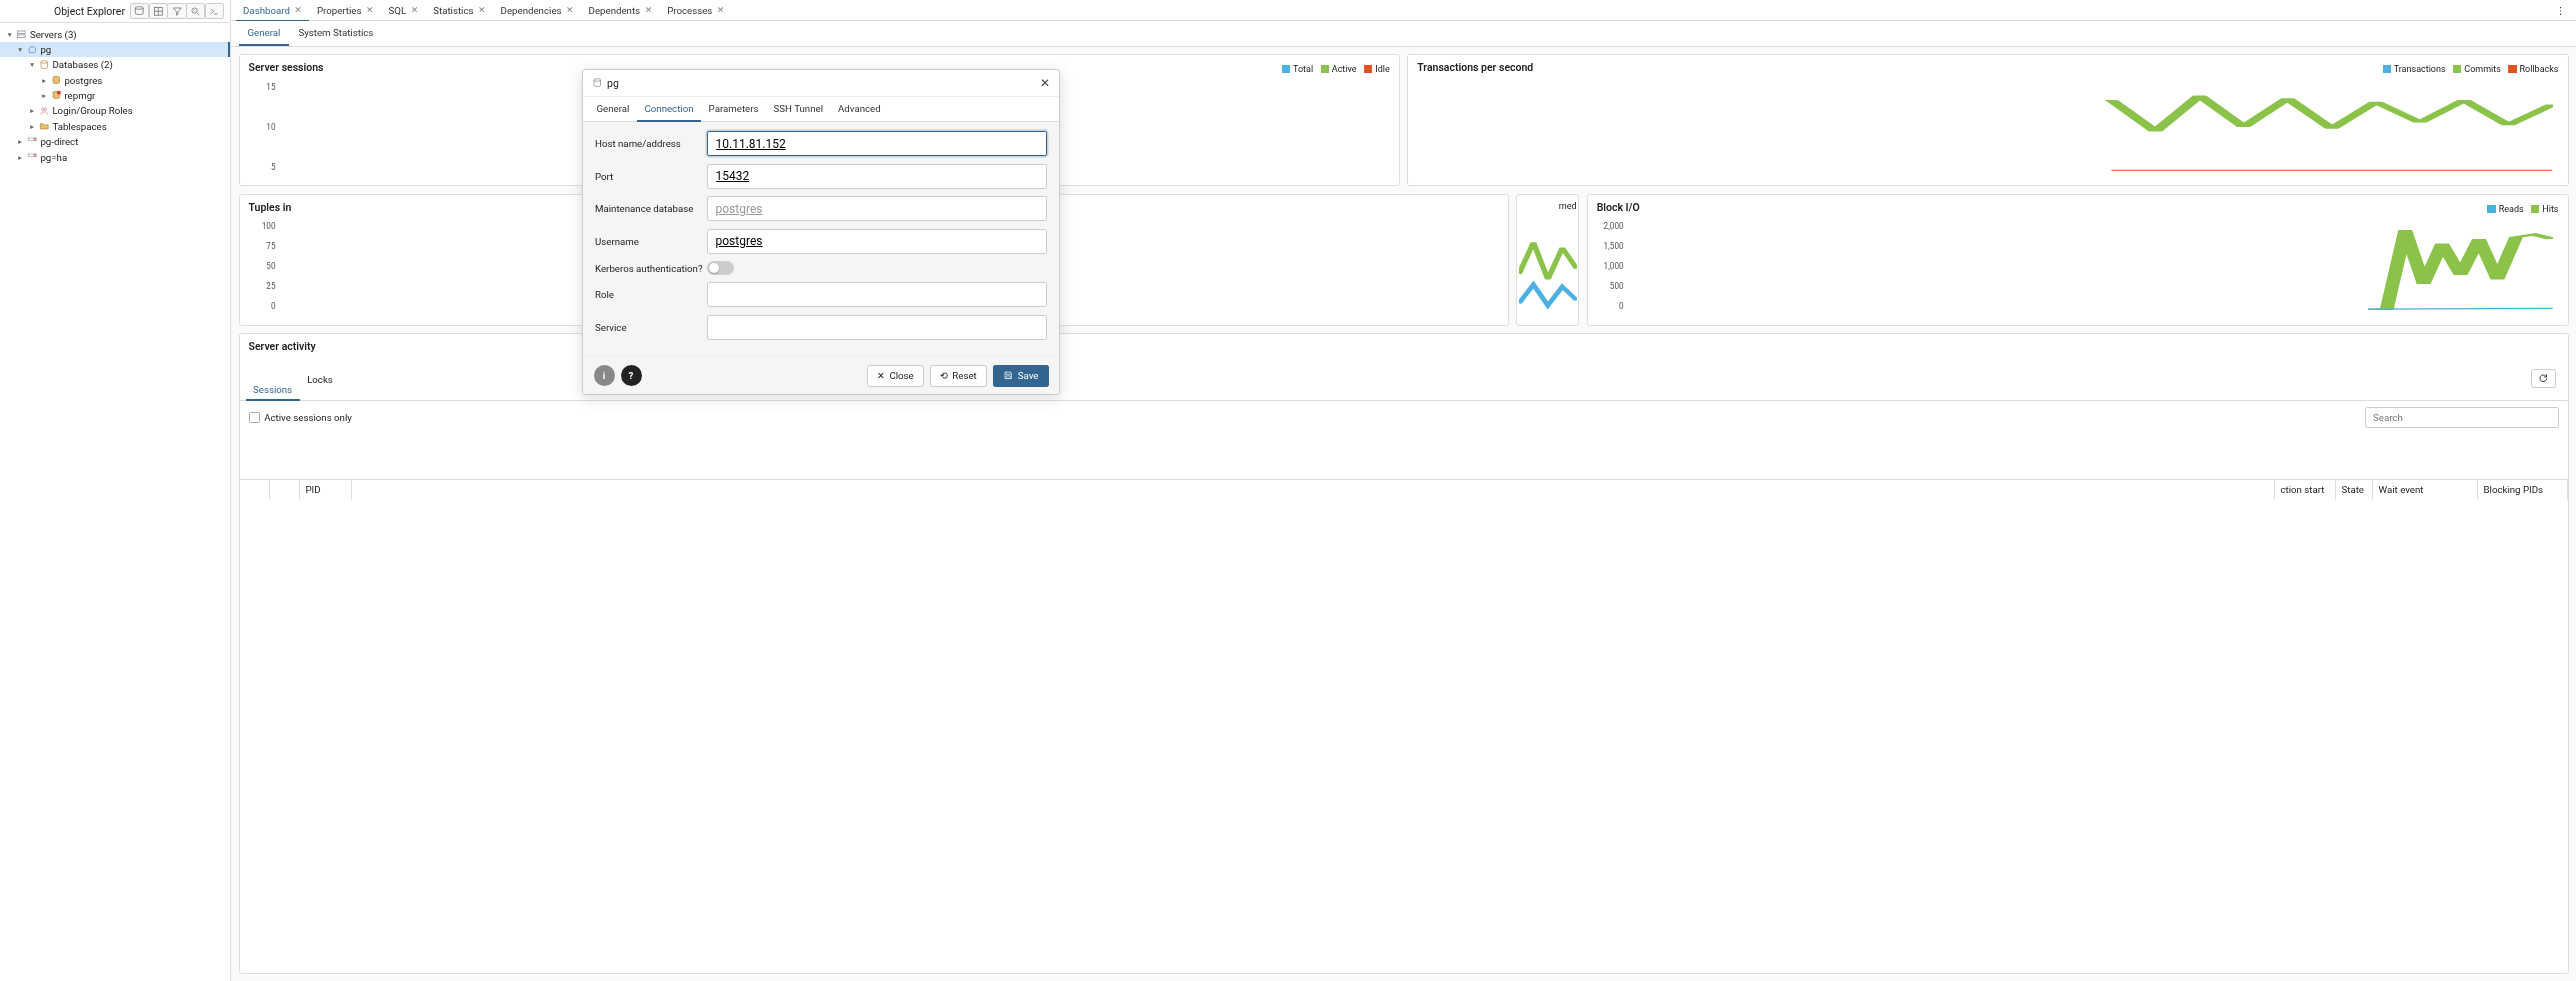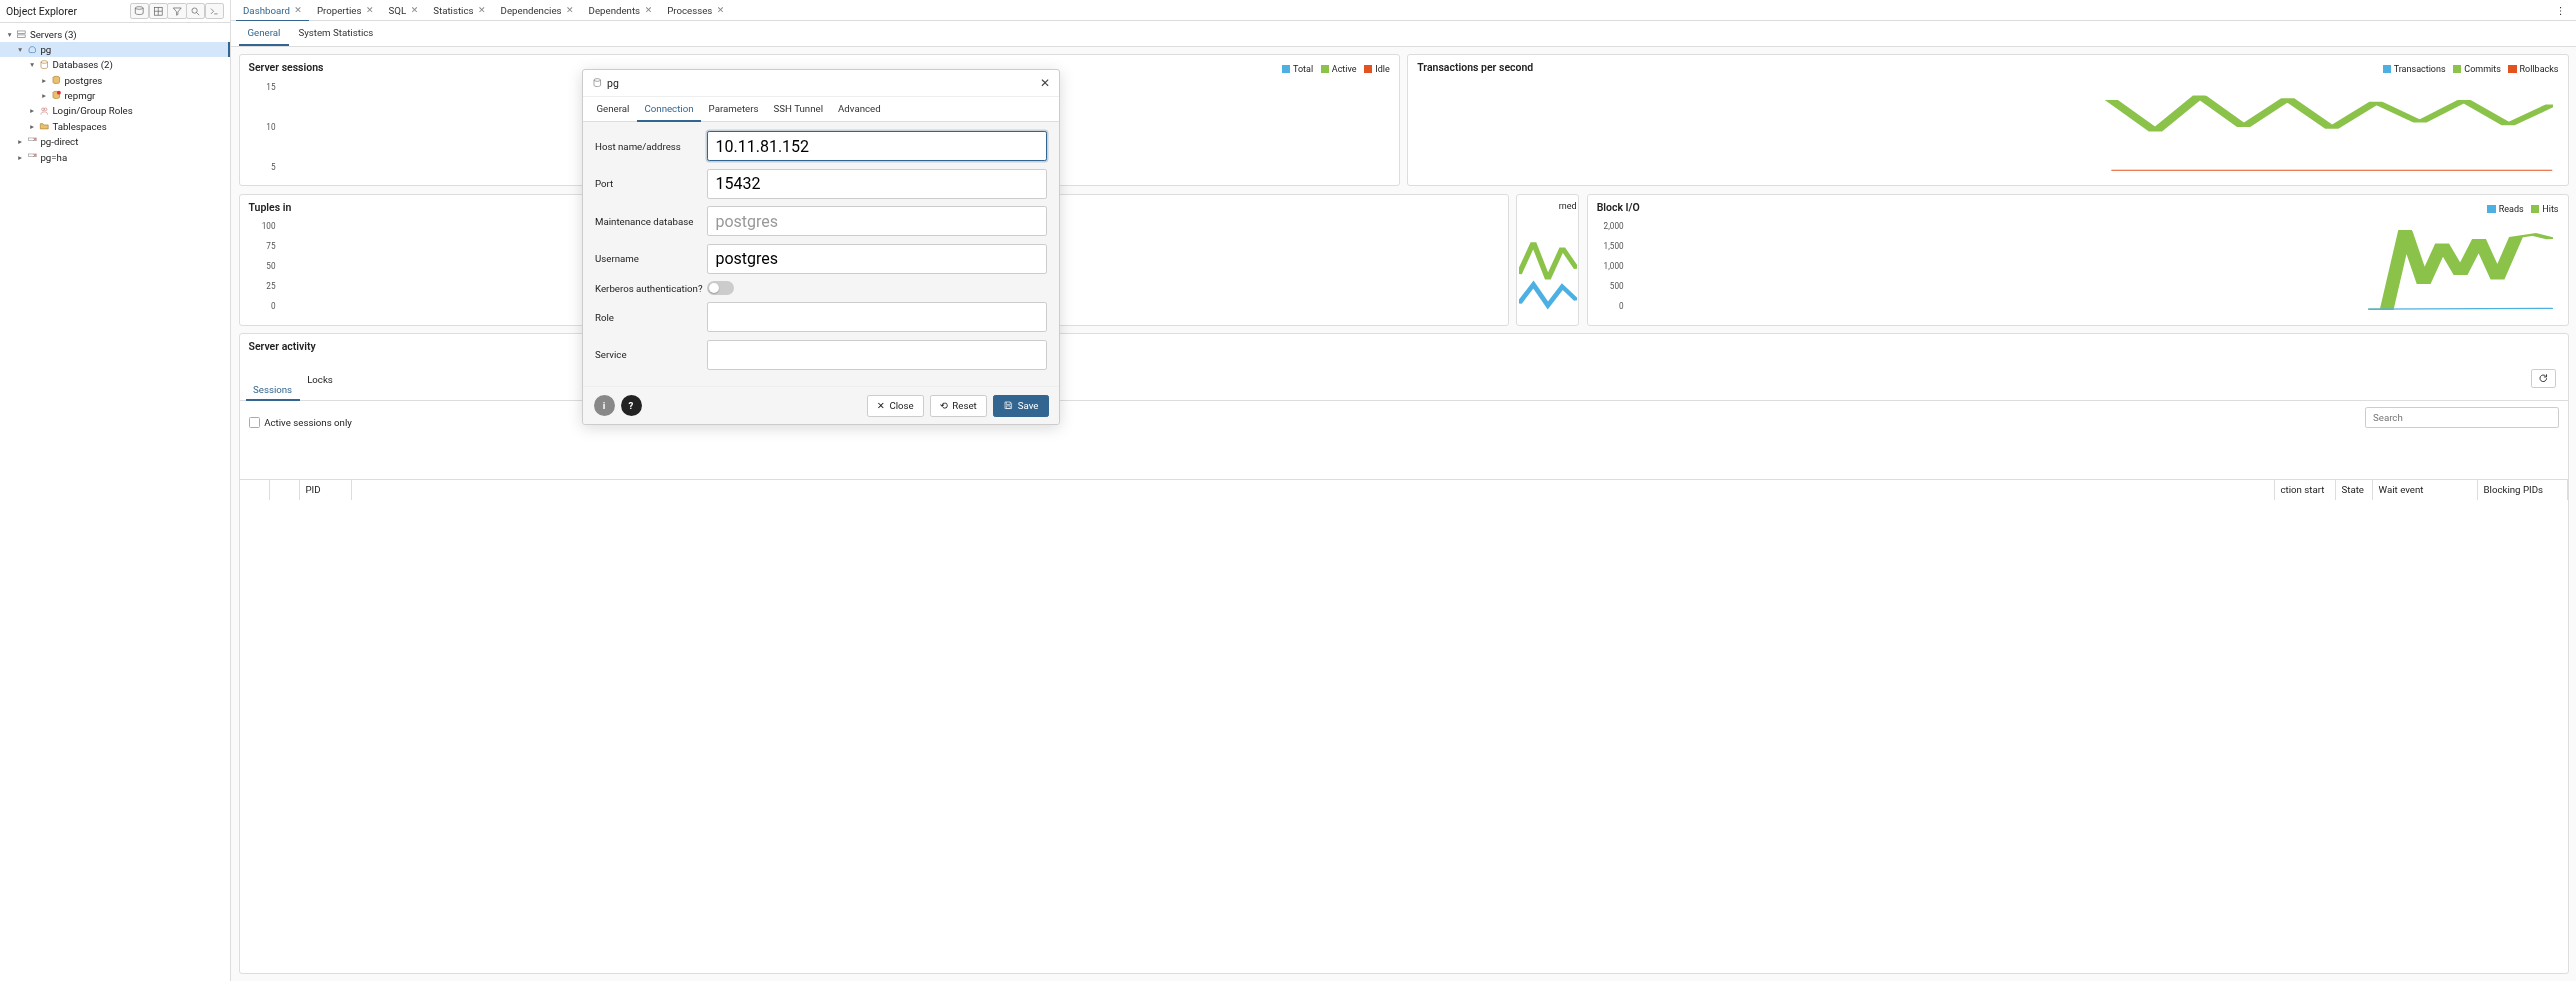--- a/index.html
+++ b/index.html
@@ -2,21 +2,21 @@
 <html style="font-size:12px"><head>
 <meta charset="utf-8">
 <style>
 * { box-sizing: border-box; margin: 0; padding: 0; font-family: -apple-system, BlinkMacSystemFont, "Segoe UI", Roboto, sans-serif; }
 body { font-size: 9.7px; color: #222; background: #fff; overflow: hidden; }
 .app { display: flex; height: 100vh; }
 
 
 .left-panel { width: 231px; border-right: 0.7px solid #ddd; display: flex; flex-direction: column; }
 .left-header { display: flex; align-items: center; padding: 3px 6px; border-bottom: 0.7px solid #ddd; }
-.left-title { flex: 1; font-size: 10.5px; }
+.left-title { flex: 1; font-size: 10.5px; margin-left: 48px; }
 .toolbar-btns { display: flex; gap: 0; }
 .tb-btn { width: 19.4px; height: 16.4px; border: 0.7px solid #ccc; background: #f8f8f8; display: flex; align-items: center; justify-content: center; cursor: pointer; border-radius: 2.2px; margin-left: -0.7px; }
 .tree { flex: 1; overflow: auto; padding: 3px 0; }
 .tree-node { display: flex; align-items: center; padding: 2.2px 4.5px; cursor: pointer; white-space: nowrap; }
 .tree-node.selected { background: #d4e6f9; border-right: 2.2px solid #326690; }
 .tree-toggle { width: 10.5px; text-align: center; color: #666; font-size: 7.5px; }
 .tree-icon { width: 13.4px; display: inline-flex; justify-content: center; }
 .tree-label { margin-left: 1.5px; }
 .indent-0 { padding-left: 4.5px; }
 .indent-1 { padding-left: 15px; }
@@ -46,39 +46,39 @@
 .chart-body { height: 105px; position: relative; }
 .y-axis { position: absolute; left: 0; top: 7.5px; bottom: 7.5px; width: 27px; display: flex; flex-direction: column; justify-content: space-between; font-size: 8.2px; color: #555; text-align: right; }
 .plot { position: absolute; left: 33px; right: 6px; top: 7.5px; bottom: 7.5px; }
 
 .server-activity { border: 0.7px solid #ddd; border-radius: 3px; background: #fff; flex: 1; display: flex; flex-direction: column; }
 .sa-header { padding: 6px 9px; font-weight: 600; font-size: 10.5px; }
 .sa-tabs { display: flex; border-bottom: 0.7px solid #ddd; padding: 0 6px; align-items: center; }
 .sa-tab { padding: 4.5px 7.5px; cursor: pointer; }
 .sa-tab.active { color: #326690; border-bottom: 2.2px solid #326690; margin-bottom: -0.7px; margin-top: 20px; }
 .sa-refresh { margin-left: auto; padding: 3px 6px; cursor: pointer; border: 0.7px solid #ccc; border-radius: 2.2px; margin-right: 6px; margin-bottom: 3px; }
-.sa-filter { display: flex; padding: 6px 9px; align-items: flex-end; }
+.sa-filter { display: flex; padding: 6px 9px; align-items: center; }
 .checkbox { width: 11.2px; height: 11.2px; border: 0.7px solid #aaa; border-radius: 1.5px; margin-right: 4.5px; }
 .search-box { margin-left: auto; border: 0.7px solid #ccc; border-radius: 2.2px; padding: 3.7px 7.5px; width: 194px; font-size: 9.7px; }
 .sa-table { border-top: 0.7px solid #ddd; margin-top: 45px; }
 .sa-row { display: flex; }
 .sa-cell { border-right: 0.7px solid #ddd; padding: 4.5px 6px; font-size: 9.7px; }
 
 
 .modal { position: absolute; left: 351px; top: 69px; width: 478px; background: #fff; border: 0.7px solid #ccc; border-radius: 3px; box-shadow: 0 3px 15px rgba(0,0,0,0.15); display: flex; flex-direction: column; }
 .modal-header { display: flex; align-items: center; padding: 6px 9px; border-bottom: 0.7px solid #eee; }
 .modal-title { flex: 1; font-size: 10.5px; display: flex; align-items: center; gap: 4.5px; }
 .modal-close { cursor: pointer; font-size: 12px; color: #444; }
 .modal-tabs { display: flex; border-bottom: 0.7px solid #ddd; padding: 0 6px; }
 .modal-tab { padding: 6px 7.5px; cursor: pointer; color: #333; font-size: 9.7px; }
 .modal-tab.active { color: #326690; border-bottom: 2.2px solid #326690; margin-bottom: -0.7px; }
 .modal-body { padding: 9px 12px; background: #f5f5f5; }
 .form-row { display: flex; align-items: center; margin-bottom: 7.5px; }
 .form-label { width: 112px; font-size: 9.7px; color: #222; }
-.form-input { flex: 1; border: 0.7px solid #ccc; border-radius: 2.2px; padding: 4.5px 7.5px; font-size: 16px; background: #fff; }
+.form-input { flex: 1; border: 0.7px solid #ccc; border-radius: 2.2px; padding: 4.5px 7.5px; font-size: 12px; background: #fff; text-decoration: underline; }
 .form-input.focused { border: 0.7px solid #326690; box-shadow: 0 0 0 1.5px rgba(50,102,144,0.25); }
 .form-input.readonly { color: #999; }
 .toggle { width: 27px; height: 13.4px; background: #ccc; border-radius: 7.5px; position: relative; }
 .toggle-knob { width: 10.5px; height: 10.5px; background: #fff; border-radius: 50%; position: absolute; top: 1.5px; left: 1.5px; box-shadow: 0 0.7px 1.5px rgba(0,0,0,0.3); }
 .modal-footer { display: flex; align-items: center; padding: 7.5px 10.5px; border-top: 0.7px solid #eee; gap: 6px; background: #f5f5f5; border-radius: 0 0 3px 3px; }
 .footer-icon { width: 21px; height: 21px; border-radius: 50%; background: #888; color: #fff; display: flex; align-items: center; justify-content: center; font-weight: bold; cursor: pointer; }
 .footer-icon.help { background: #222; }
 .footer-spacer { flex: 1; }
 .btn { border: 0.7px solid #ccc; background: #fff; padding: 4.5px 9px; border-radius: 2.2px; cursor: pointer; display: flex; align-items: center; gap: 4.5px; font-size: 9.7px; }
 .btn.primary { background: #326690; color: #fff; border-color: #326690; }

